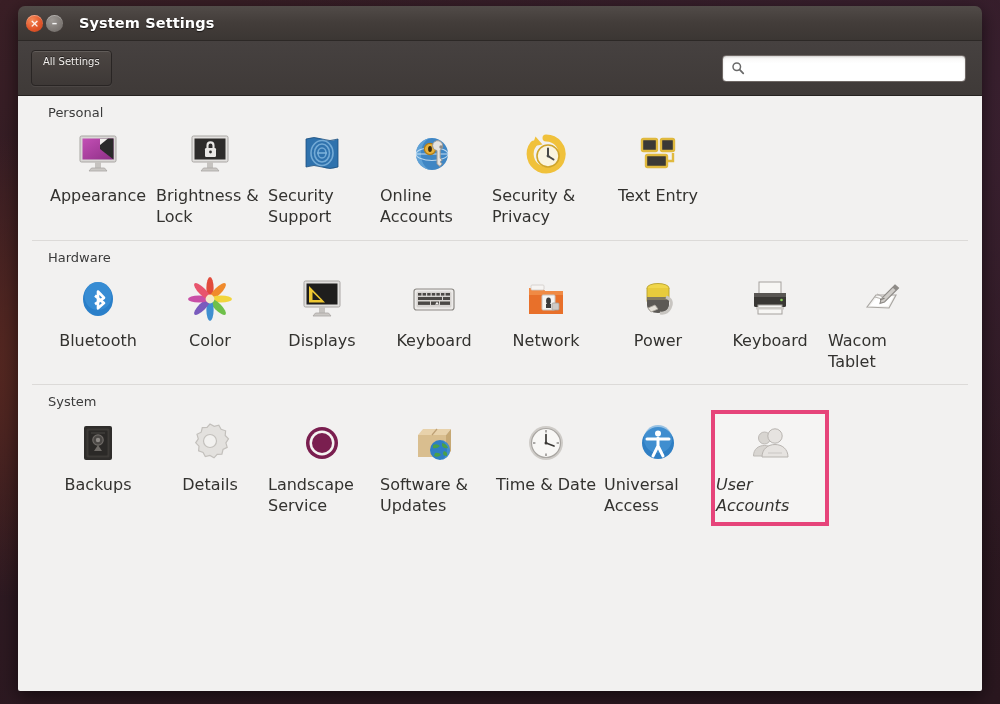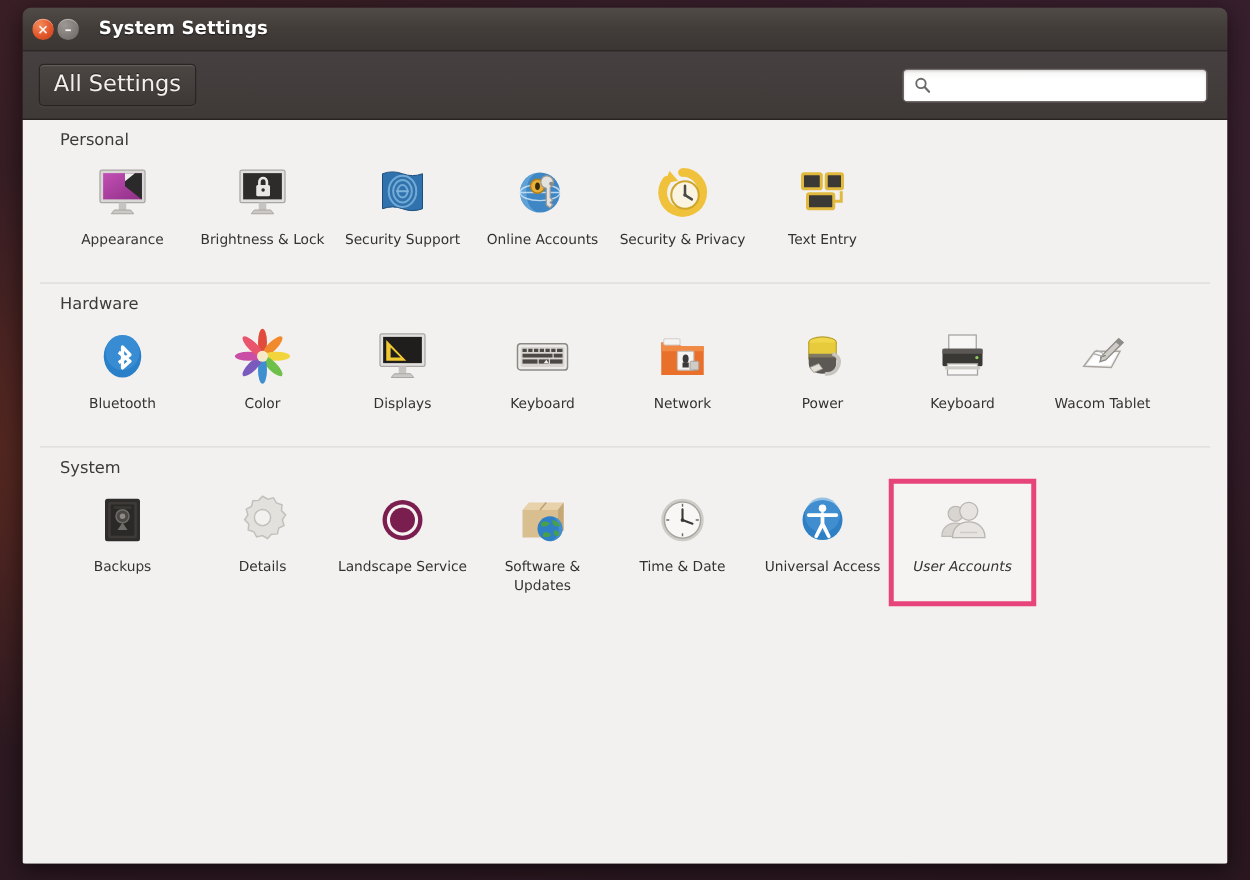--- a/index.html
+++ b/index.html
@@ -96,22 +96,22 @@
     display: flex;
     align-items: center;
     padding: 0 16px 0 13px;
     justify-content: space-between;
   }
   .allsettings-btn {
     background: linear-gradient(to bottom, #4c4643 0%, #3d3836 100%);
     border: 1px solid #292524;
     border-radius: 4px;
     color: #f2efed;
-    font-size: 18px;
-    padding: 5px 11px 6px 11px;
+    font-size: 10px;
+    padding: 5px 11px 18px 11px;
     text-shadow: 0 -1px 0 rgba(0,0,0,0.6);
     box-shadow: inset 0 1px 0 rgba(255,255,255,0.12), 0 1px 0 rgba(255,255,255,0.06);
     cursor: default;
     white-space: nowrap;
   }
   .search-wrap {
     position: relative;
     width: 244px;
     height: 27px;
   }
@@ -177,23 +177,22 @@
   }
   .tile-icon {
     width: 52px;
     height: 52px;
     display: flex;
     align-items: center;
     justify-content: center;
     margin-bottom: 5px;
   }
   .tile-label {
-    font-size: 11px;
+    font-size: 16px;
     color: #33322f;
-    text-align: center;
     line-height: 1.33;
     max-width: 108px;
   }
   .tile.highlighted {
     outline: 4px solid #e6447a;
     outline-offset: -1px;
     background: #f5f4f3;
     font-style: italic;
   }
 </style>

